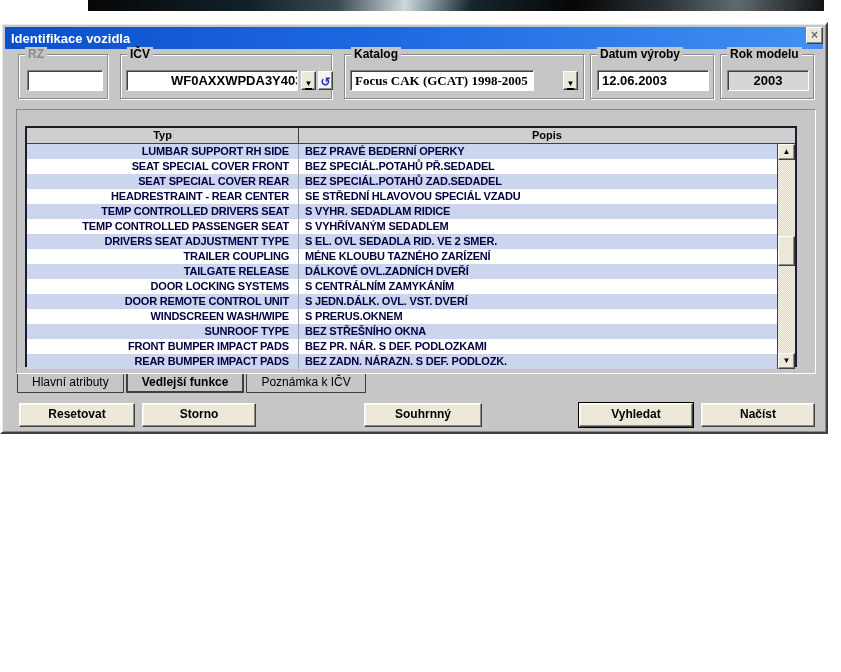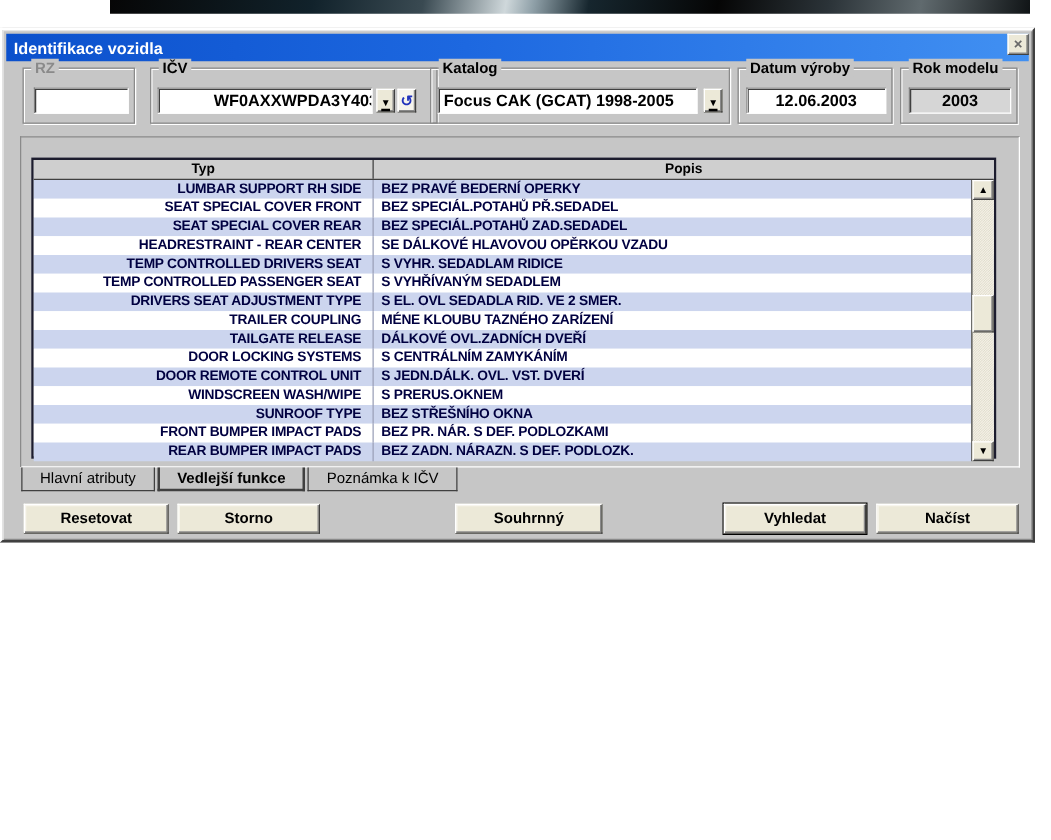--- a/index.html
+++ b/index.html
@@ -36,21 +36,21 @@
   .group > .glabel { position: absolute; top: -8px; left: 6px; background: #c6c6c6;
     padding: 0 3px; font-size: 12px; font-weight: bold; color: #000000; line-height: 14px; }
   .group > .glabel.disabled { color: #8a8a8a; }
 
   .tbox { position: absolute; top: 15px; height: 21px; background: #ffffff;
     border: 1px solid; border-color: #808080 #ffffff #ffffff #808080;
     box-shadow: inset 1px 1px 0 #404040;
     font-family: "Liberation Sans", sans-serif; font-size: 13px; font-weight: bold; color: #000000;
     padding: 1px 4px 0 4px; line-height: 18px; white-space: nowrap; overflow: hidden; }
   .tbox.readonly { background: #d6d6d6; text-align: center; }
-  .tbox.centered { text-align: center; }
+  .tbox.centered { }
 
   .mini-btn { position: absolute; top: 16px; width: 15px; height: 19px; text-align: center;
     background: #ece9d8; border: 1px solid; border-color: #ffffff #404040 #404040 #ffffff;
     box-shadow: inset -1px -1px 0 #8a8a8a; cursor: default; }
   .drop-glyph { display: inline-block; font-size: 8px; line-height: 9px; color: #000000;
     border-bottom: 2px solid #000000; margin-top: 3px; padding-bottom: 0px; }
   .refresh-btn { background: #f6f4ec; }
   .refresh-glyph { display: inline-block; font-size: 12px; line-height: 17px; color: #2233bb; font-weight: bold; }
 
   
@@ -119,34 +119,34 @@
   </div>
   <div class="btn-close">
     <span>×</span>
   </div>
 
   <div class="group" style="left:16px; width:90px;">
     <span class="glabel disabled">RZ</span>
     <div class="tbox" style="left:8px; width:76px;"></div>
   </div>
 
-  <div class="group" style="left:118px; width:230px;">
+  <div class="group" style="left:118px; width:212px;">
     <span class="glabel">IČV</span>
     <div class="tbox" style="left:5px; width:172px;padding-left:44px;">WF0AXXWPDA3Y40395</div>
     <div class="mini-btn" style="left:180px;">
       <span class="drop-glyph">▼</span>
     </div>
     <div class="mini-btn refresh-btn" style="left:197px;">
       <span class="refresh-glyph">↺</span>
     </div>
   </div>
 
   <div class="group" style="left:342px; width:240px;">
     <span class="glabel">Katalog</span>
-    <div class="tbox" style="left:5px; width:208px;">Focus CAK (GCAT) 1998-2005</div>
+    <div class="tbox" style="left:5px; width:184px;font-family:Liberation Serif, serif;">Focus CAK (GCAT) 1998-2005</div>
     <div class="mini-btn" style="left:218px;">
       <span class="drop-glyph">▼</span>
     </div>
   </div>
 
   <div class="group" style="left:588px; width:124px;">
     <span class="glabel">Datum výroby</span>
     <div class="tbox centered" style="left:6px; width:112px;">12.06.2003</div>
   </div>
 
@@ -170,21 +170,21 @@
         <div class="trow odd">
           <div class="cell typ">SEAT SPECIAL COVER FRONT</div>
           <div class="cell popis">BEZ SPECIÁL.POTAHŮ PŘ.SEDADEL</div>
         </div>
         <div class="trow even">
           <div class="cell typ">SEAT SPECIAL COVER REAR</div>
           <div class="cell popis">BEZ SPECIÁL.POTAHŮ ZAD.SEDADEL</div>
         </div>
         <div class="trow odd">
           <div class="cell typ">HEADRESTRAINT - REAR CENTER</div>
-          <div class="cell popis">SE DÁLKOVÉ HLAVOVOU OPĚRKOU VZADU</div>
+          <div class="cell popis">SE STŘEDNÍ HLAVOVOU SPECIÁL VZADU</div>
         </div>
         <div class="trow even">
           <div class="cell typ">TEMP CONTROLLED DRIVERS SEAT</div>
           <div class="cell popis">S VYHR. SEDADLAM RIDICE</div>
         </div>
         <div class="trow odd">
           <div class="cell typ">TEMP CONTROLLED PASSENGER SEAT</div>
           <div class="cell popis">S VYHŘÍVANÝM SEDADLEM</div>
         </div>
         <div class="trow even">

